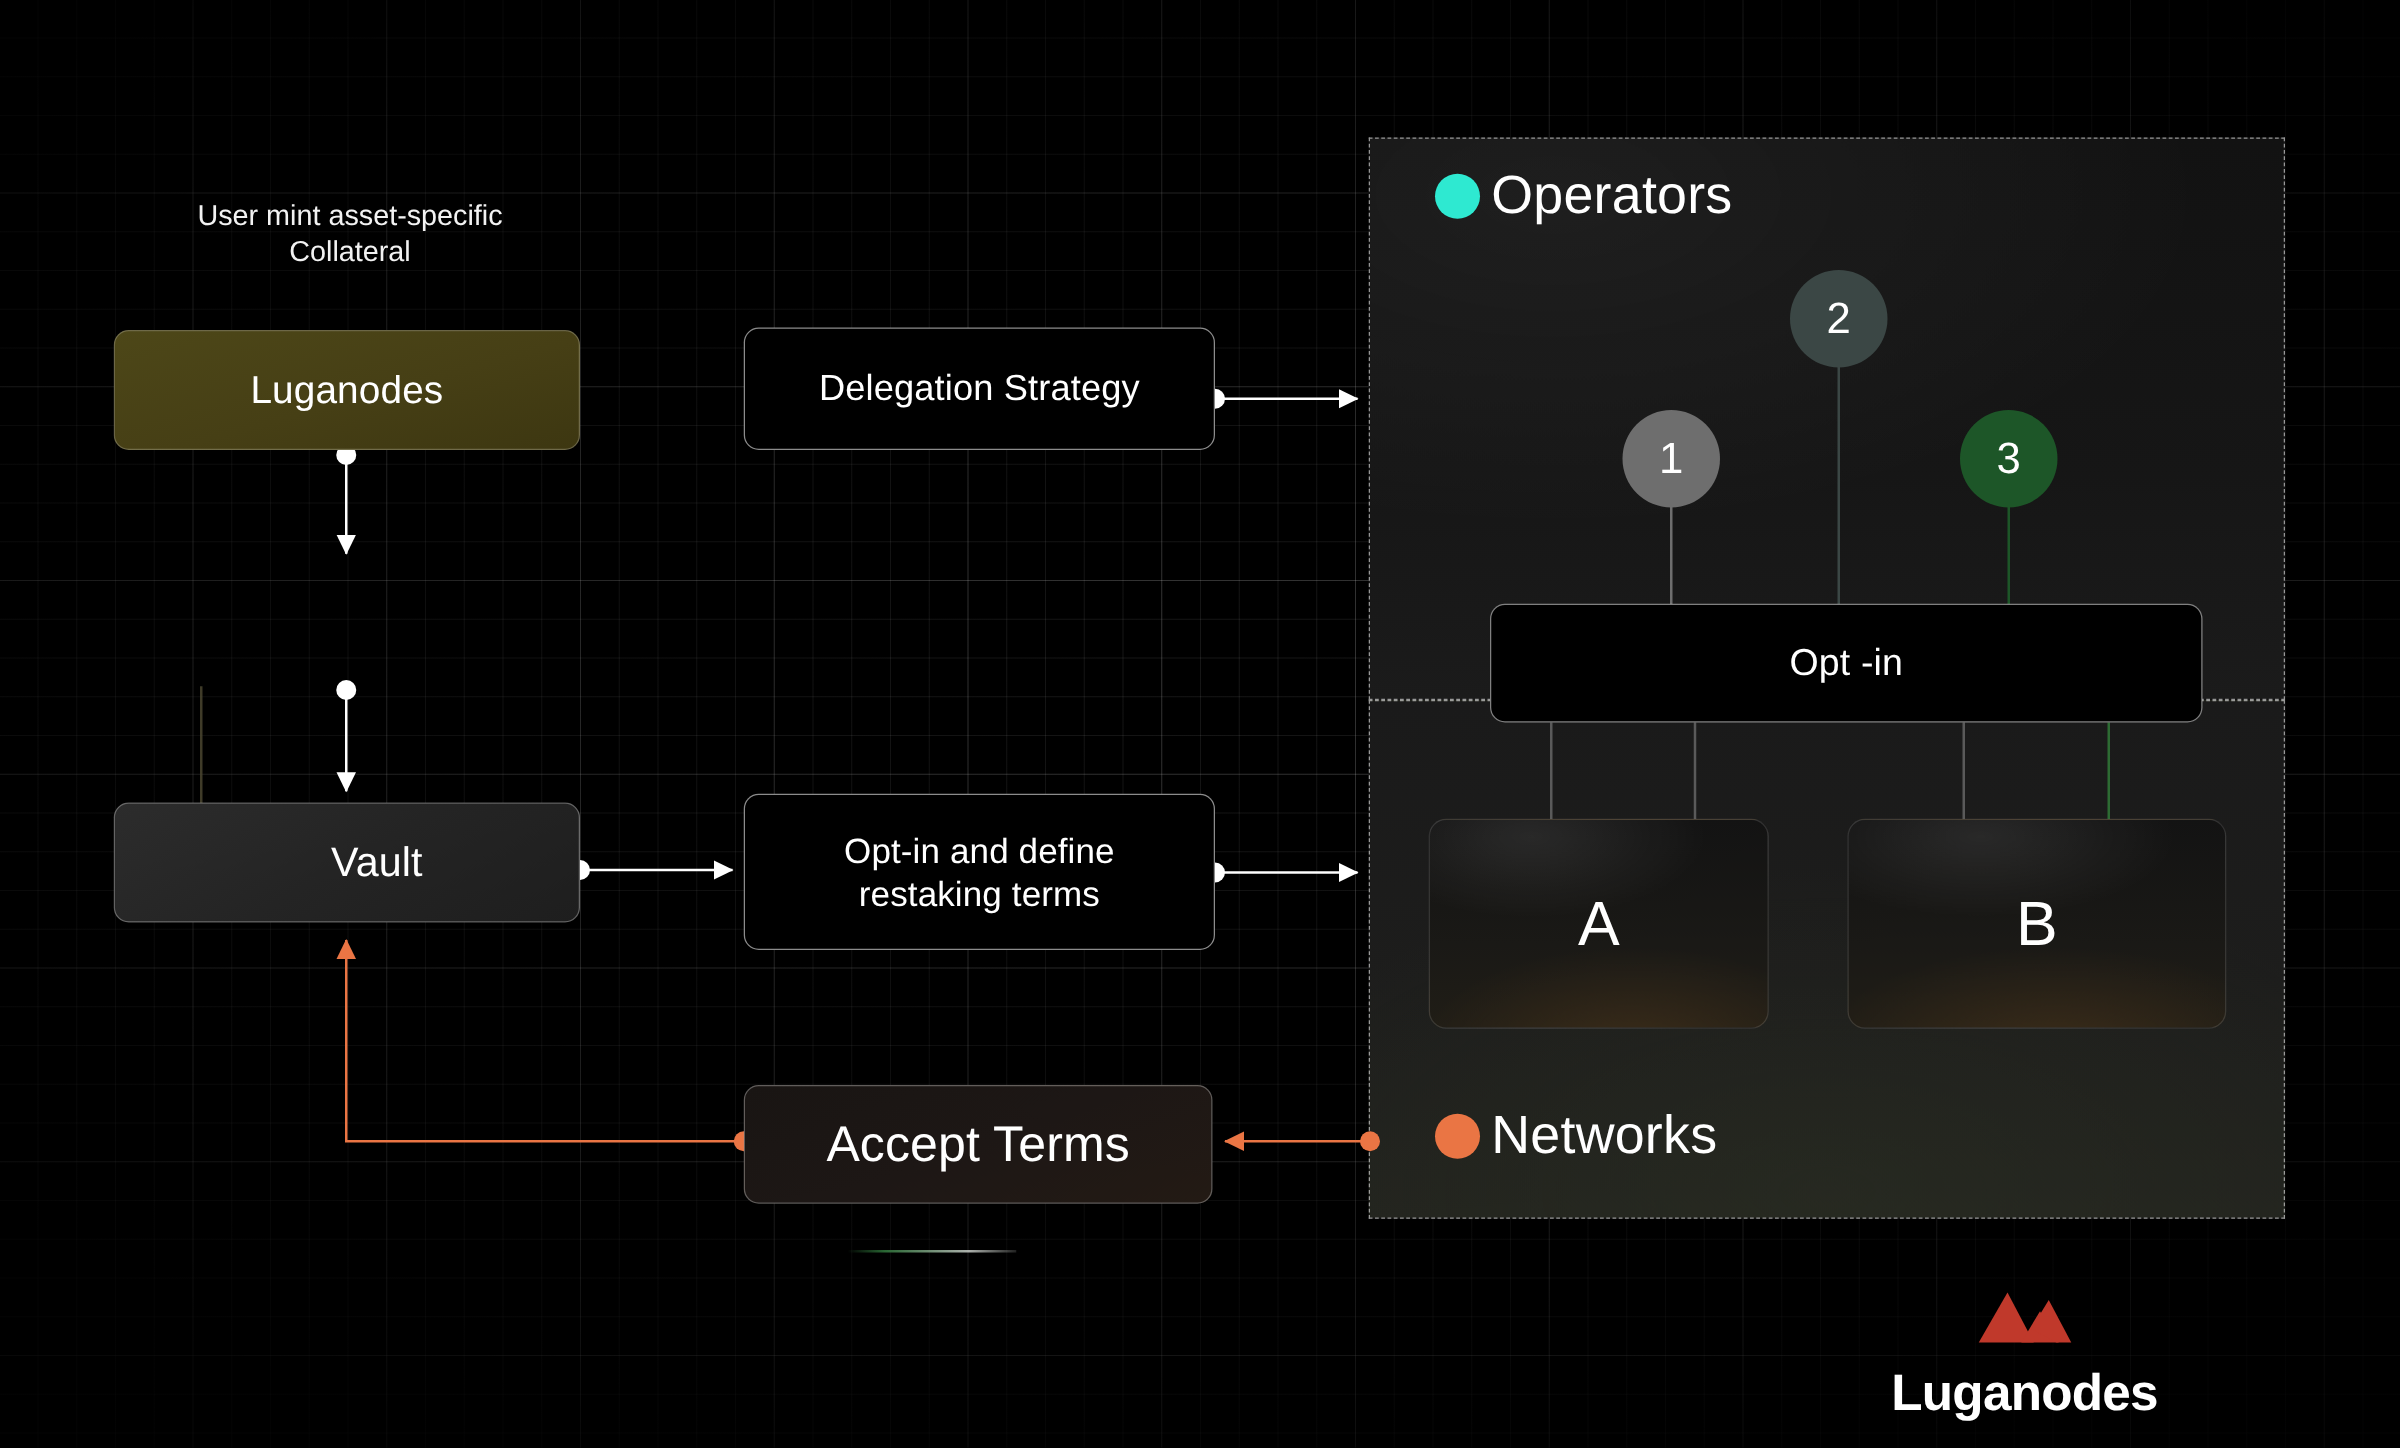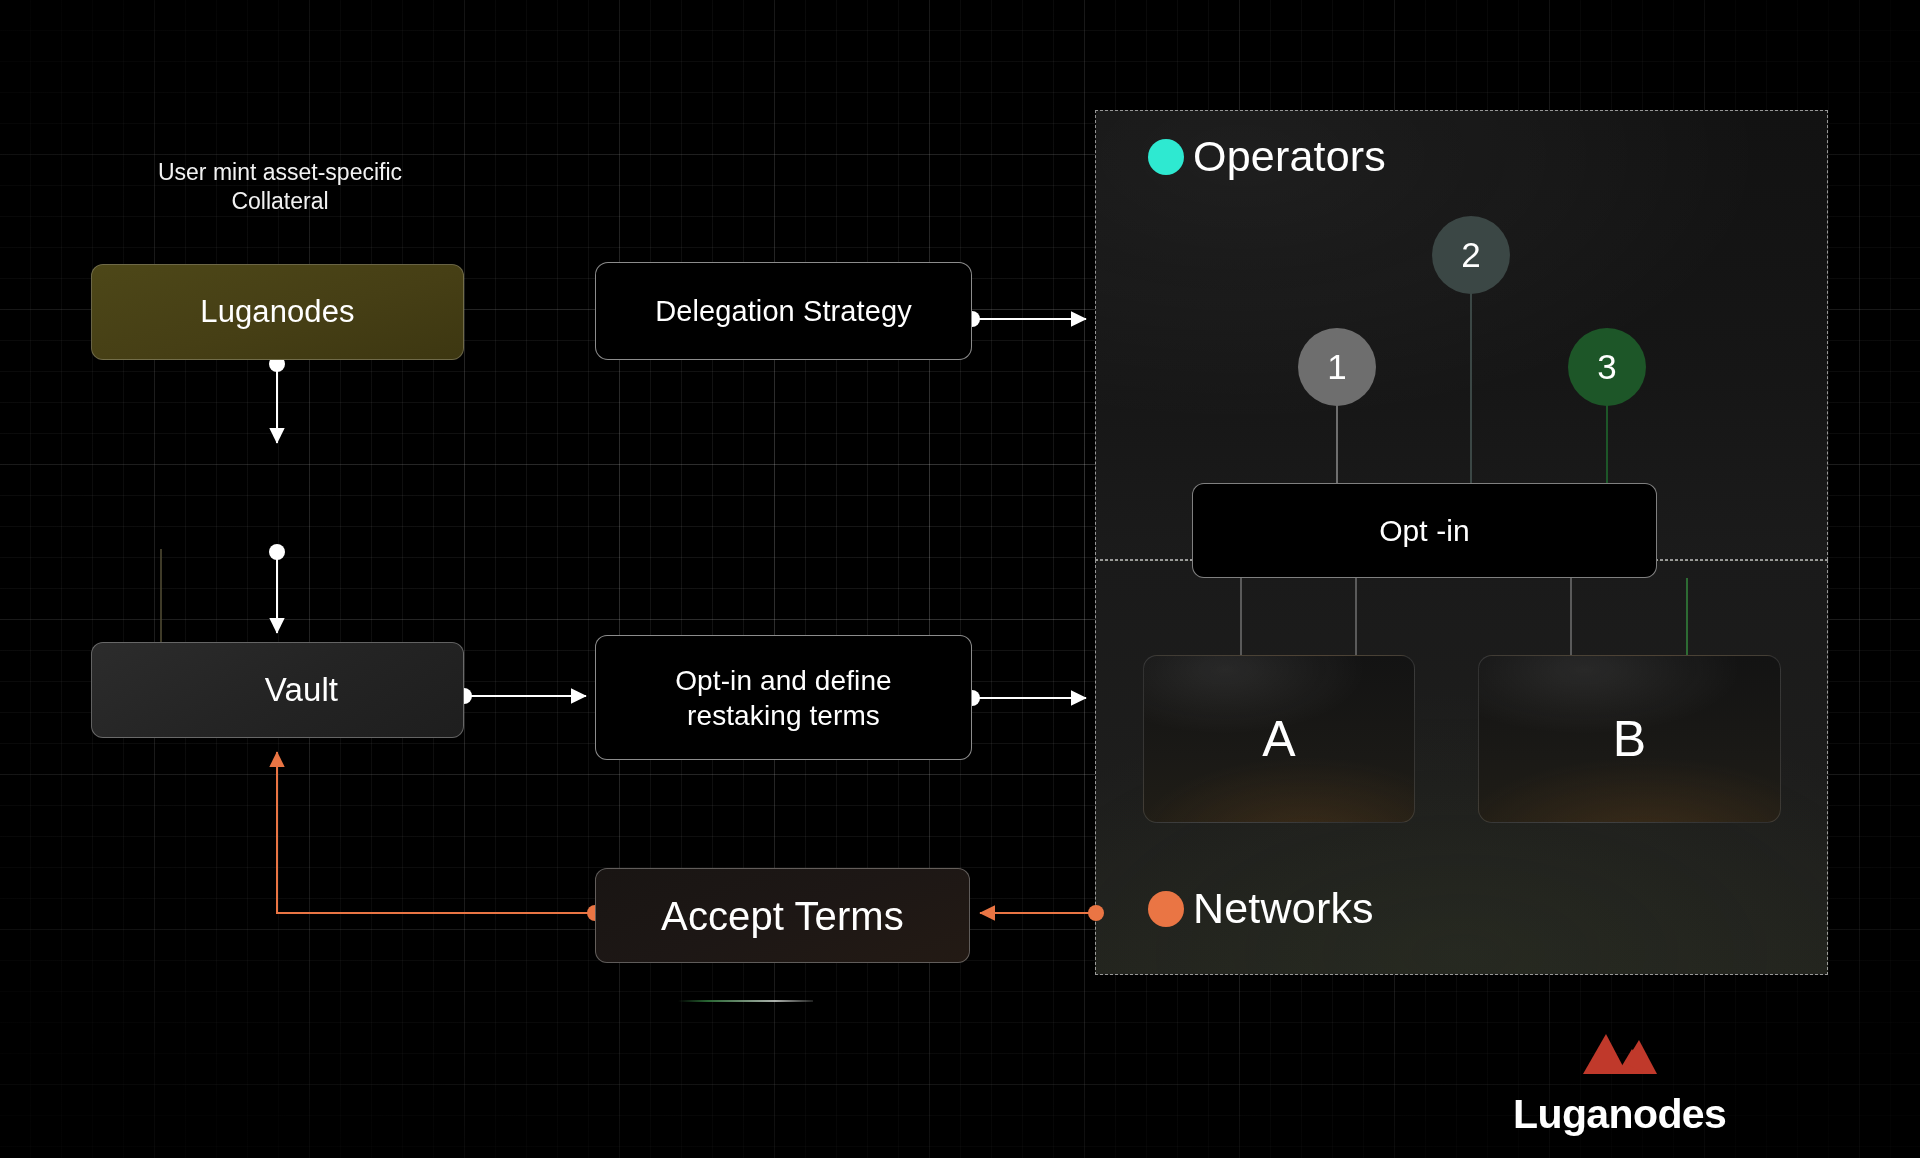--- a/index.html
+++ b/index.html
@@ -82,35 +82,34 @@
   #node-vault {
     left: 91px; top: 642px; width: 373px; height: 96px;
     background: linear-gradient(150deg, #2c2c2c 0%, #242424 50%, #1e1e1e 100%);
     border-color: rgba(255,255,255,0.30);
     font-size: 33px;
     padding-left: 48px;
   }
   #node-delegation {
     left: 595px; top: 262px; width: 377px; height: 98px;
     font-size: 29px;
-    border-radius: 13px;
   }
   #node-optin-define {
     left: 595px; top: 635px; width: 377px; height: 125px;
     font-size: 28px;
     padding: 0 22px;
   }
   #node-accept {
     left: 595px; top: 868px; width: 375px; height: 95px;
     background: linear-gradient(160deg, #191513 0%, #1d1715 50%, #231a14 100%);
     border-color: rgba(255,255,255,0.30);
     font-size: 40px;
   }
   #node-optin {
-    left: 1192px; top: 483px; width: 465px; height: 95px;
+    left: 1192px; top: 483px; width: 570px; height: 95px;
     font-size: 30px;
     border-color: rgba(255,255,255,0.5);
     z-index: 20;
   }
 
   
   .panel {
     position: absolute;
     box-sizing: border-box;
     border: 1px dashed rgba(255,255,255,0.55);

